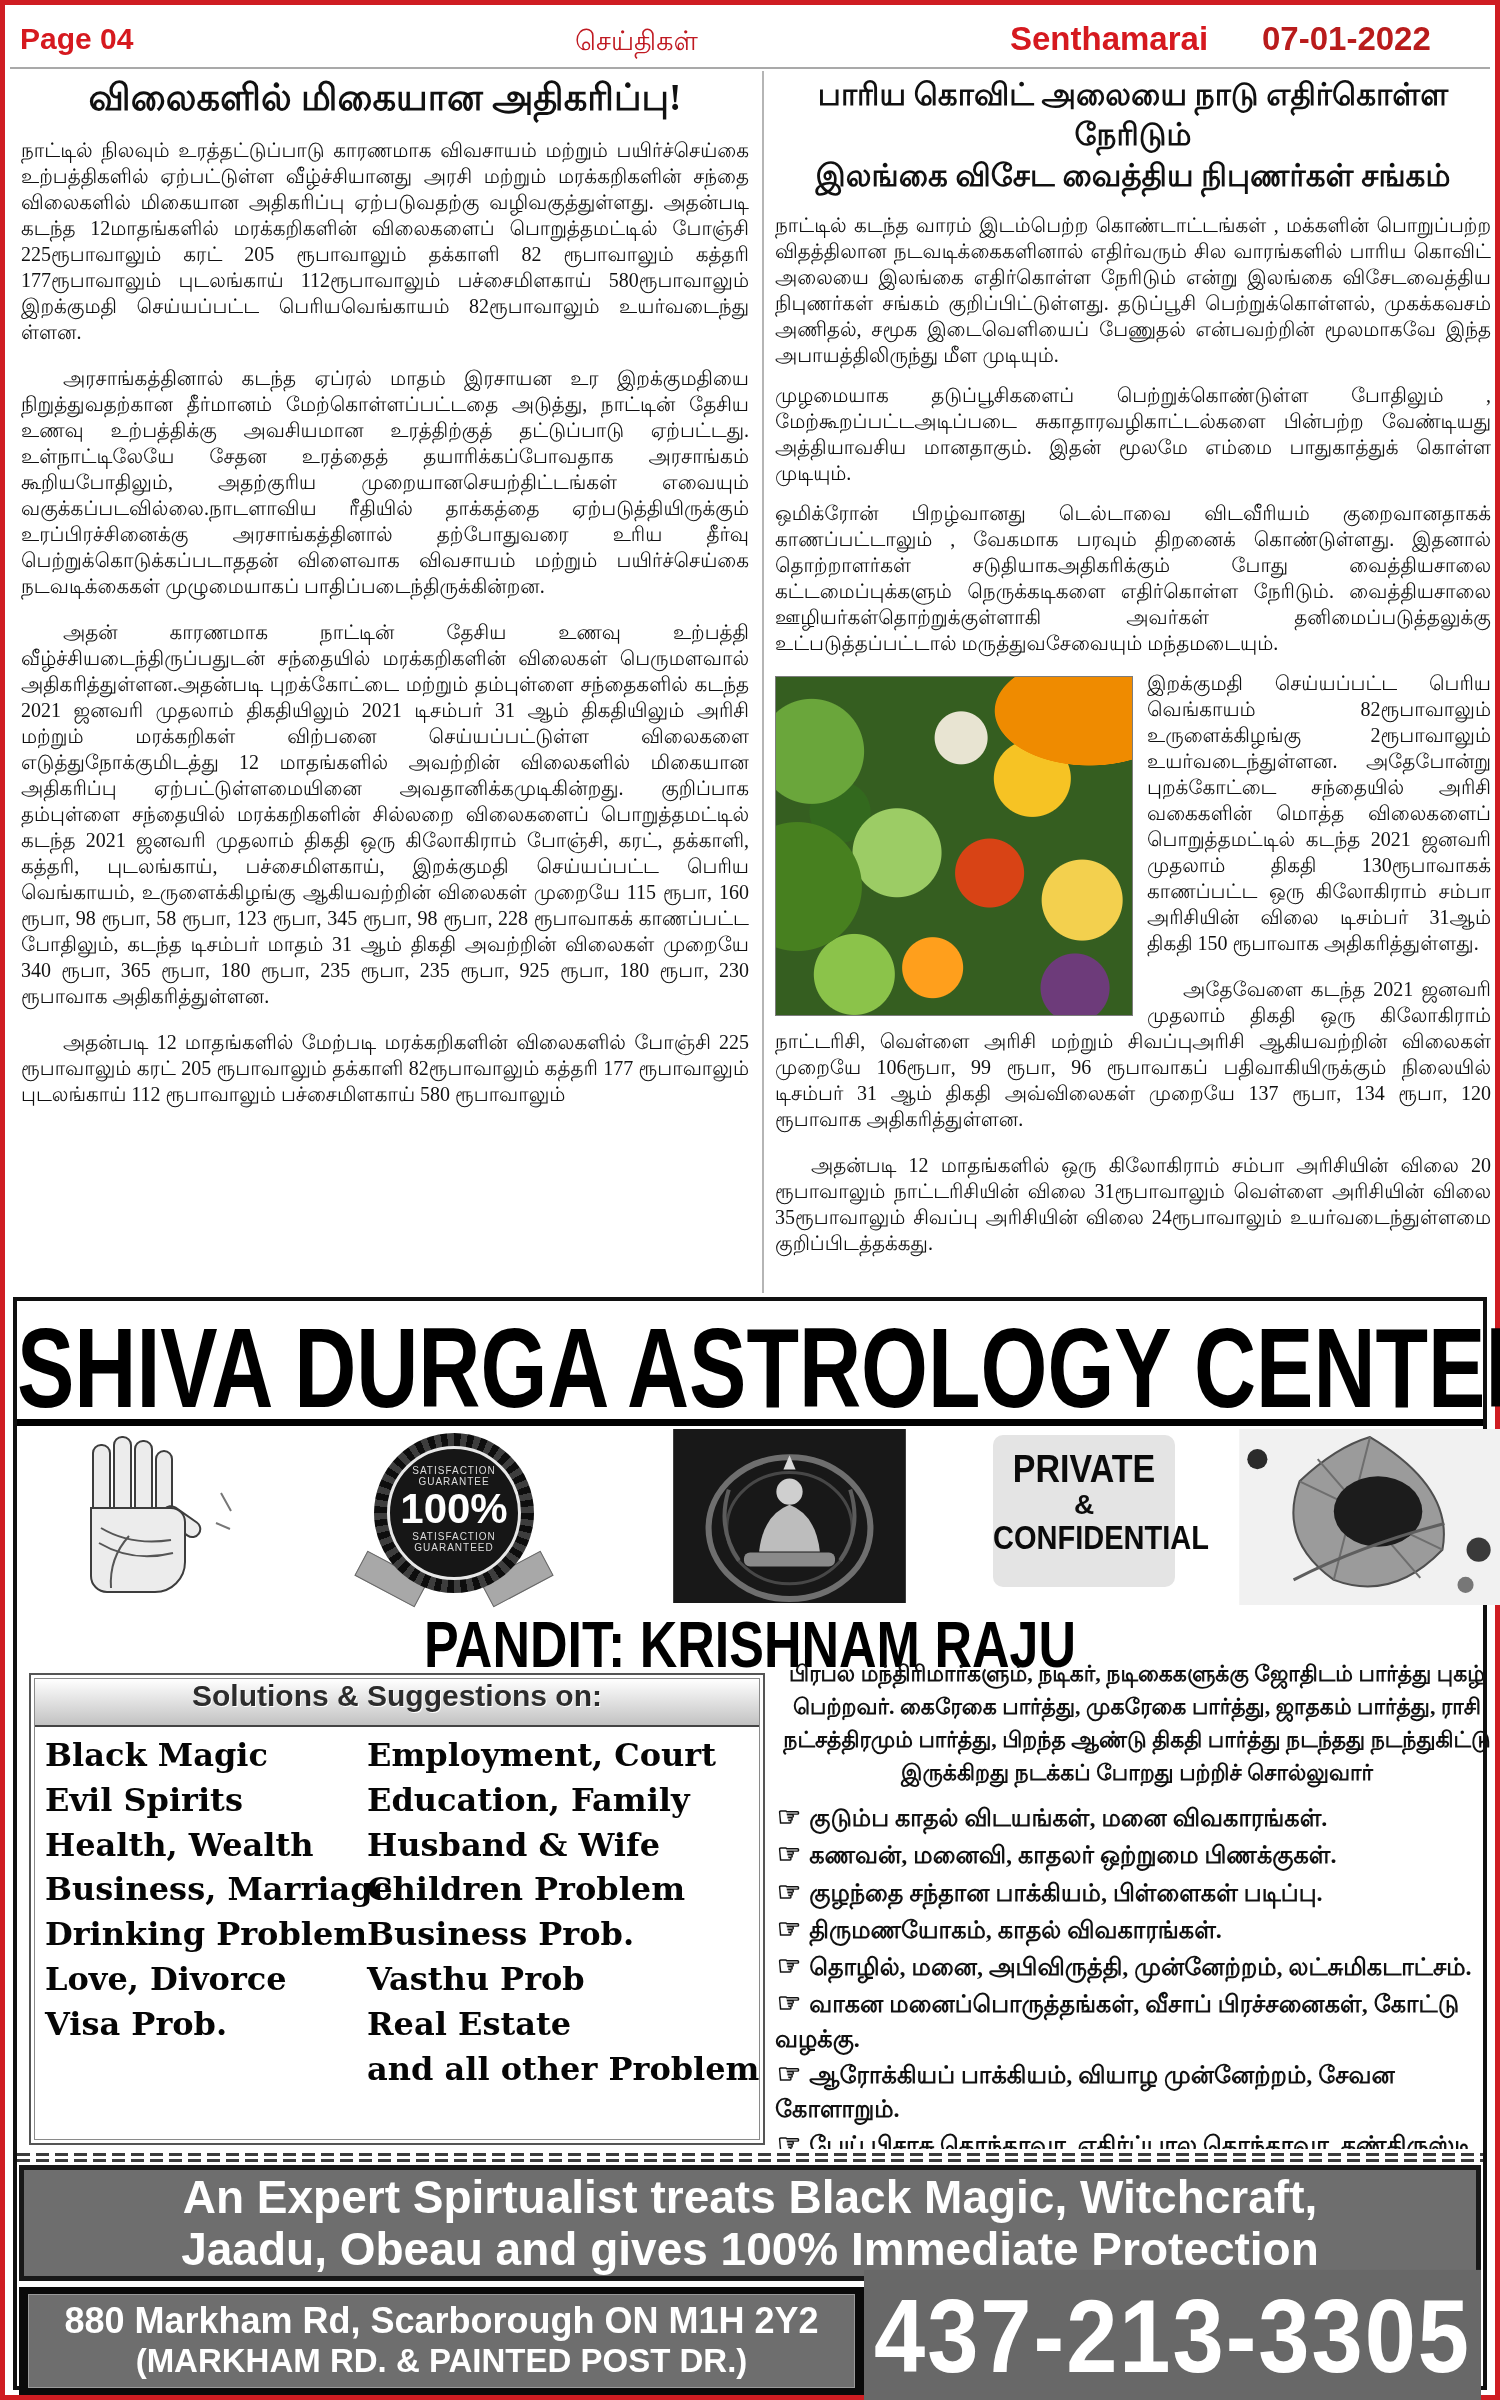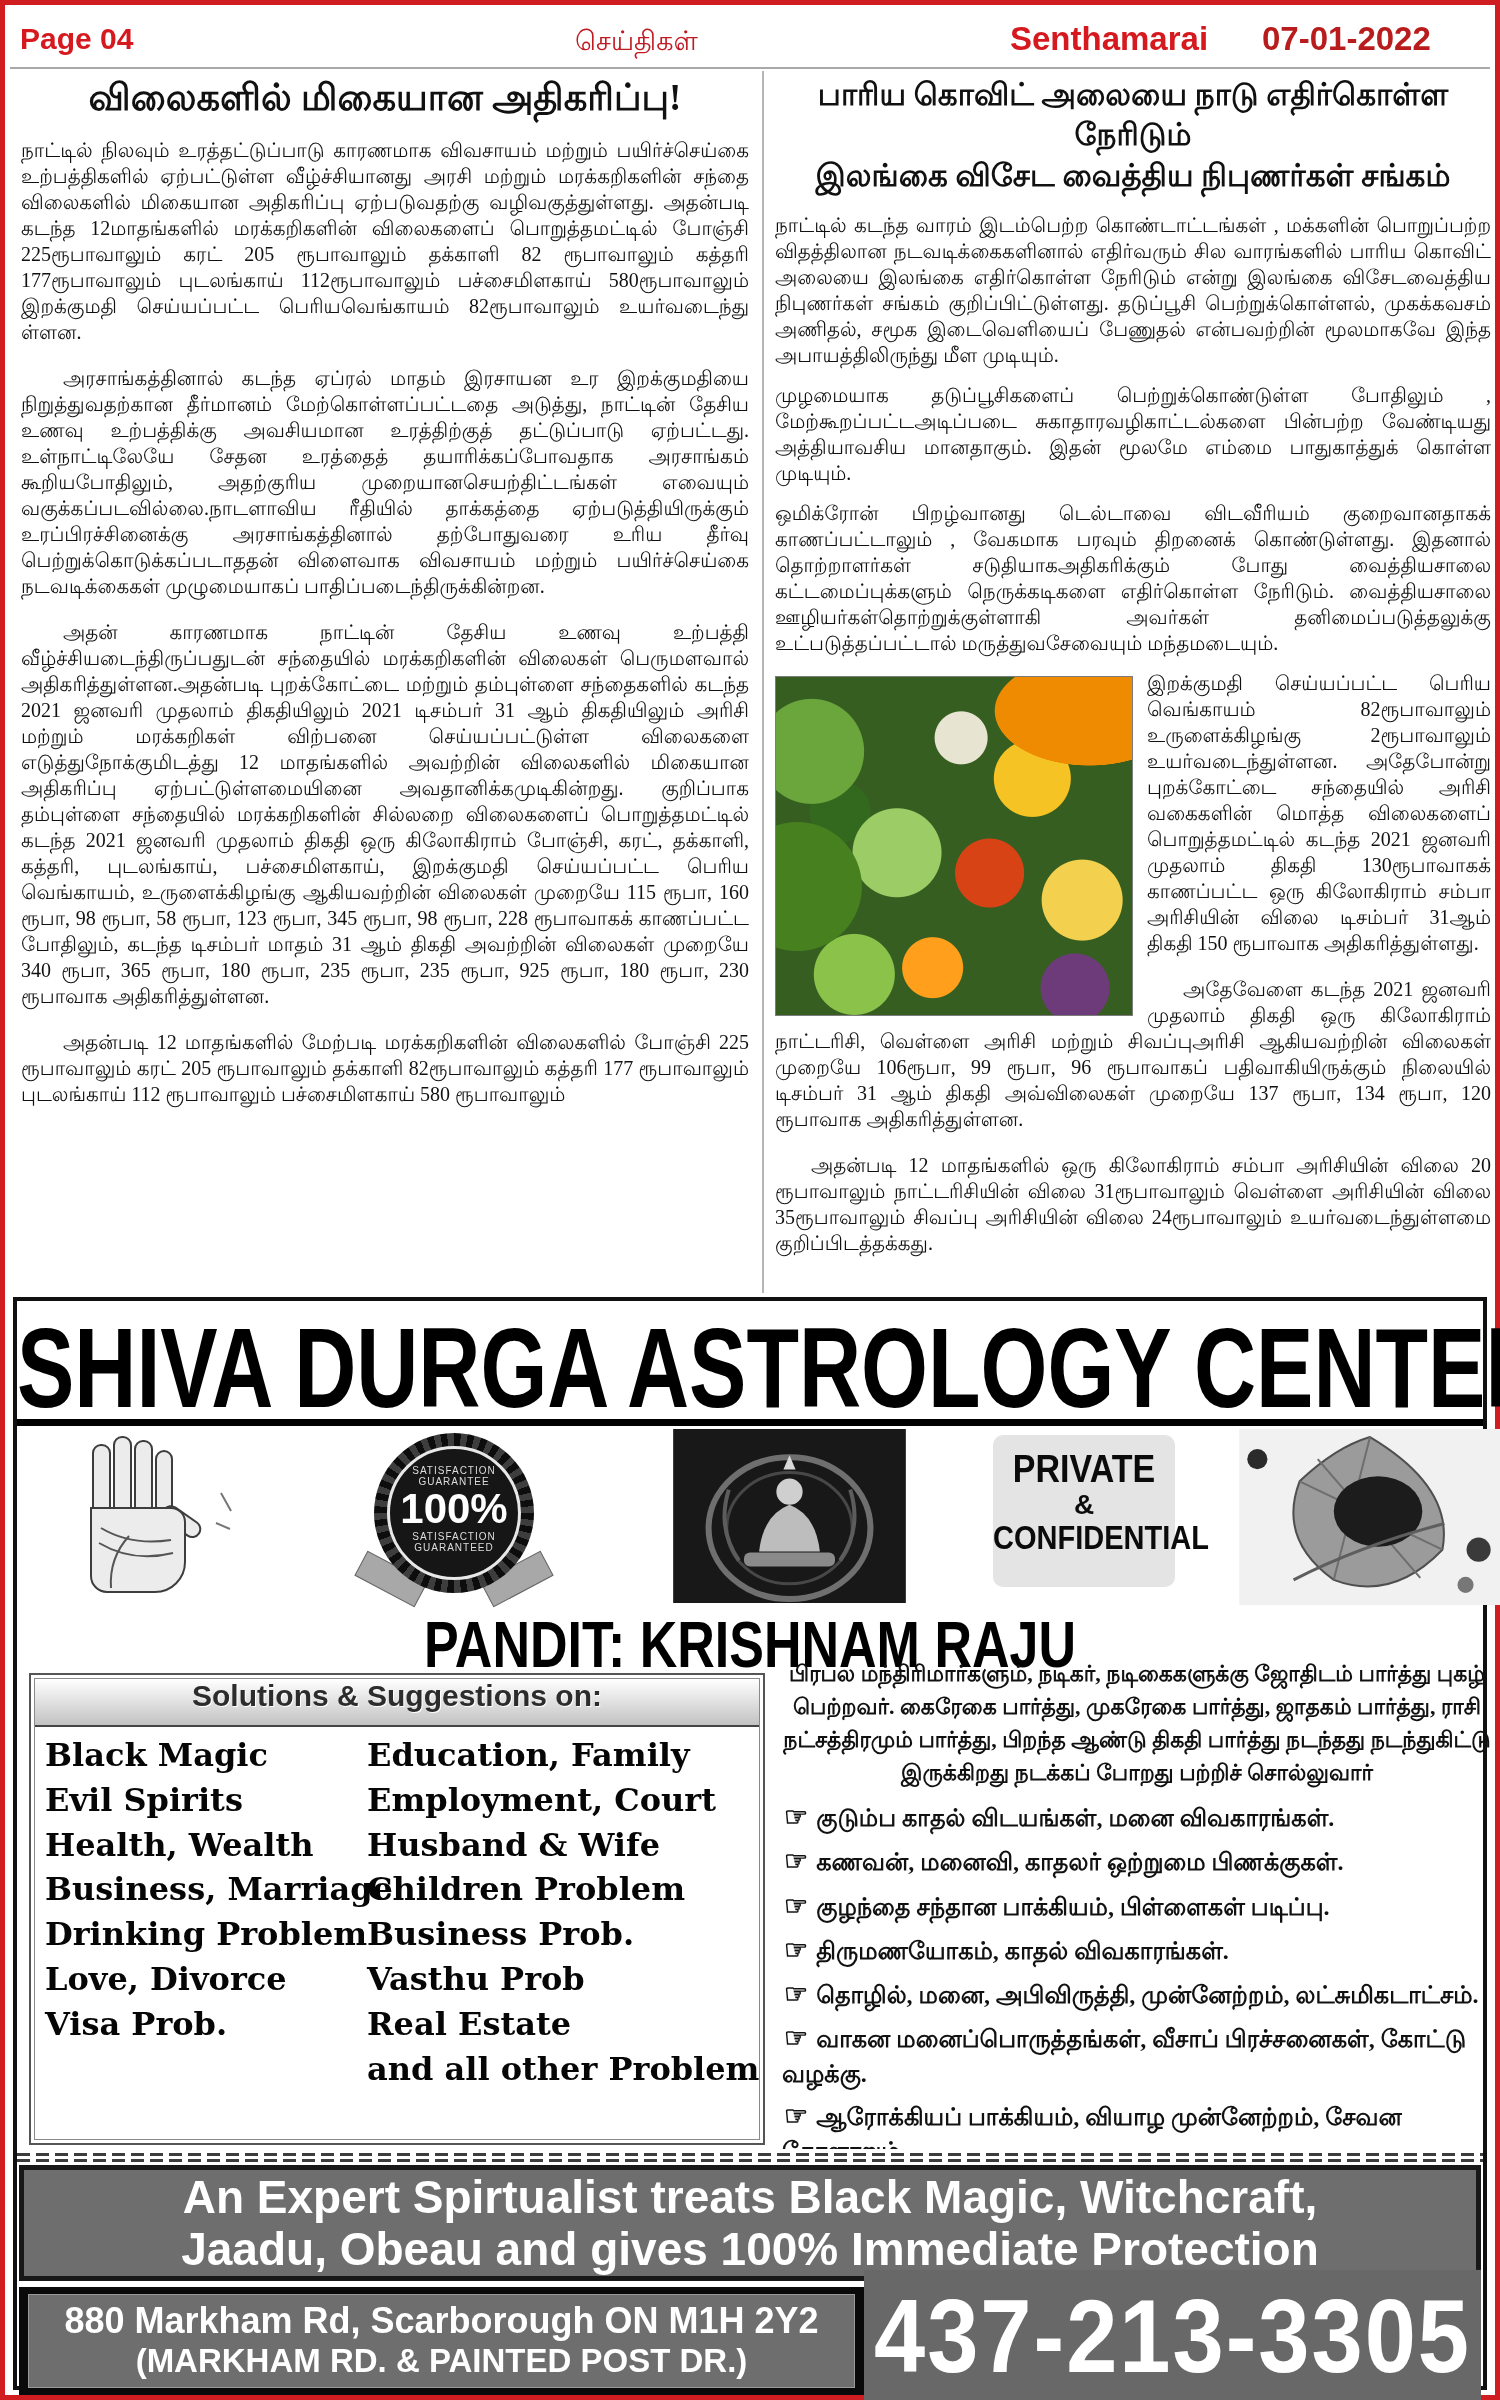--- a/index.html
+++ b/index.html
@@ -80,21 +80,21 @@
   .solutions-head{height:46px;line-height:46px;text-align:center;background:linear-gradient(#ffffff,#c2c2c2);
                   border-bottom:2px solid #444;font:bold 30px "Liberation Sans",sans-serif;color:#2c2c2c;text-shadow:1px 1px 0 #fff;}
   .sol-cols{display:flex;padding:6px 4px 0 10px;}
   .sol-col{font-family:"DejaVu Serif",serif;font-weight:bold;font-size:32px;line-height:1.4;color:#060606;}
   .sol-col.c1{width:322px;}
   .sol-col.c2{flex:1;}
   .sol-col p{margin:0;white-space:nowrap;}
 
   .tamil-ad{position:absolute;top:356px;left:758px;width:724px;height:492px;overflow:hidden;font-weight:bold;}
   .tamil-intro{text-align:center;font-size:22px;line-height:1.5;margin:0 4px 10px;}
-  .tamil-bullet{font-size:24px;line-height:1.38;margin:7px;}
+  .tamil-bullet{font-size:24px;line-height:1.38;margin:0;}
   .hand{font-size:27px;margin:0 8px 0 2px;}
 
   .dash-divider{position:absolute;top:852px;left:0;right:0;height:9px;
     background:
       repeating-linear-gradient(90deg,#3c3c3c 0 13px,rgba(0,0,0,0) 13px 19px) top/100% 3px no-repeat,
       repeating-linear-gradient(90deg,#3c3c3c 0 13px,rgba(0,0,0,0) 13px 19px) bottom/100% 3px no-repeat;}
 
   .banner{position:absolute;top:864px;left:2px;right:2px;height:116px;background:#6e6e6e;border:5px solid #181818;
           box-sizing:border-box;text-align:center;color:#fff;font-family:"Liberation Sans",sans-serif;font-weight:bold;}
   .banner p{margin:0;font-size:46px;line-height:1.13;}
@@ -235,22 +235,22 @@
           <p>Black Magic</p>
               <p>Evil Spirits</p>
               <p>Health, Wealth</p>
               <p>Business, Marriage</p>
               <p>Drinking Problem</p>
               <p>Love, Divorce</p>
               <p>Visa Prob.</p>
             </div>
           <div class="sol-col c2">
 
-          <p>Education, Family</p>
-              <p>Employment, Court</p>
+          <p>Employment, Court</p>
+              <p>Education, Family</p>
               <p>Husband &amp; Wife</p>
               <p>Children Problem</p>
               <p>Business Prob.</p>
               <p>Vasthu Prob</p>
               <p>Real Estate</p>
               <p>and all other Problems</p>
             </div>
         </div>
       </div>
     </div>

